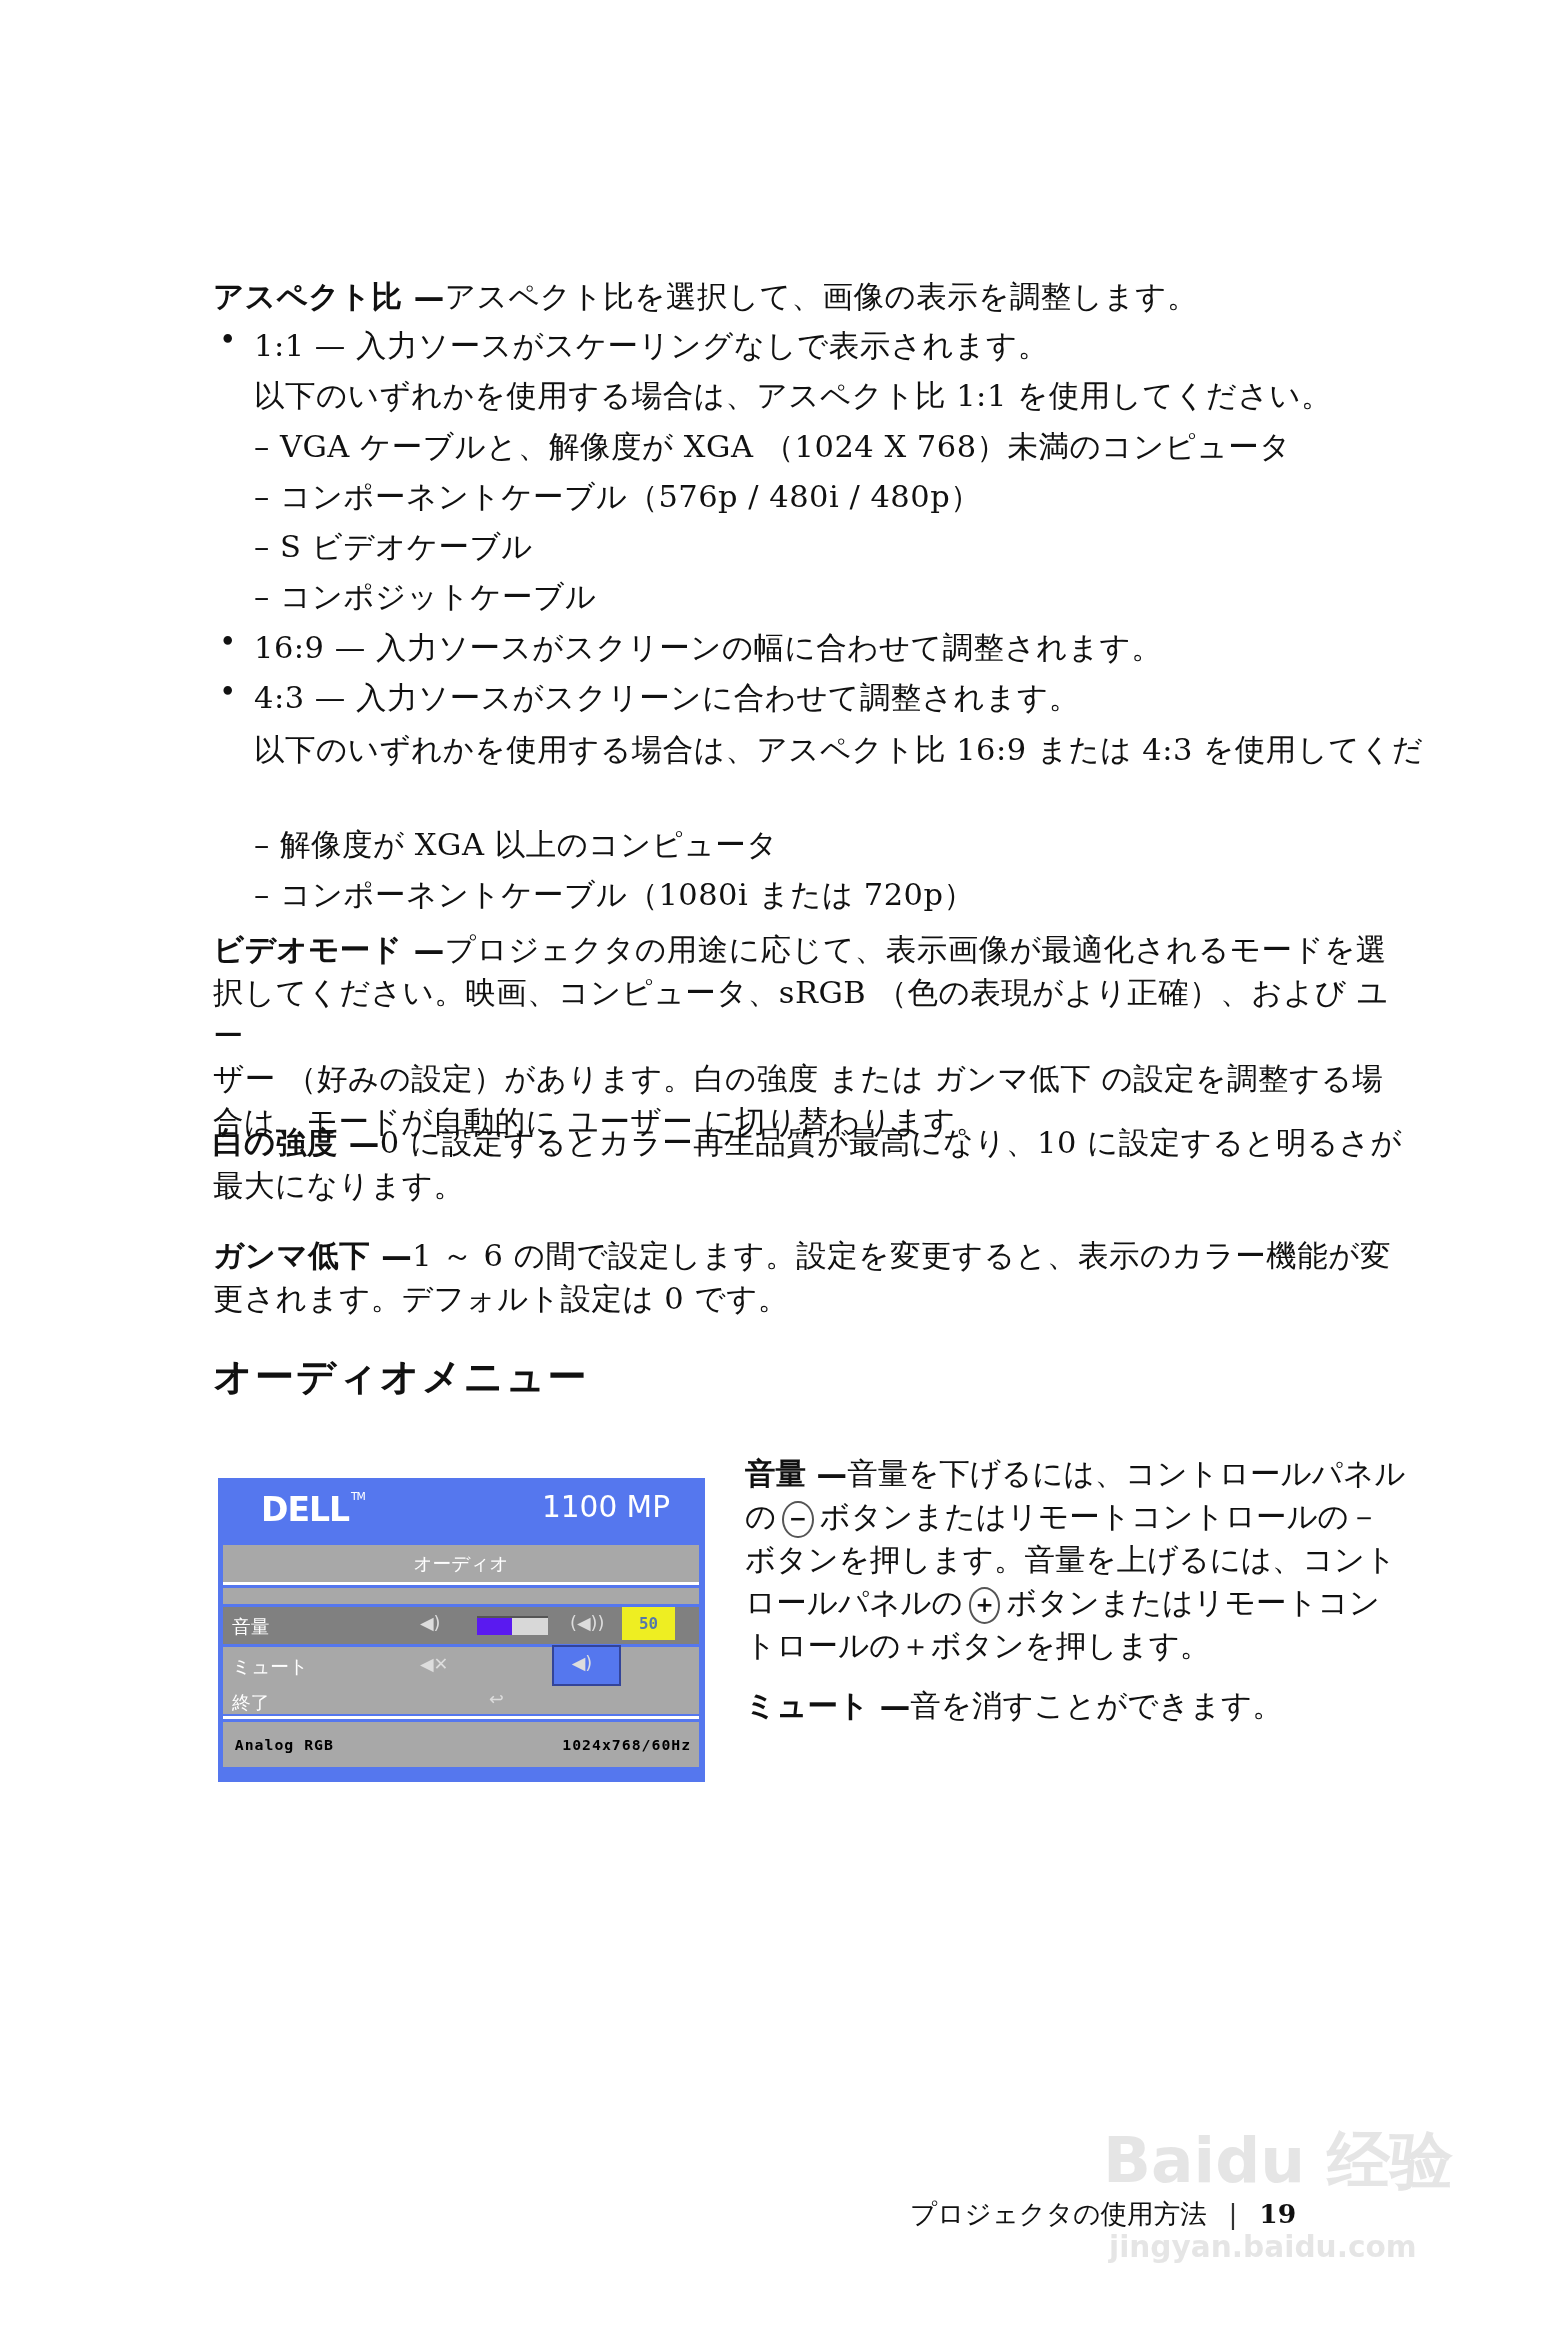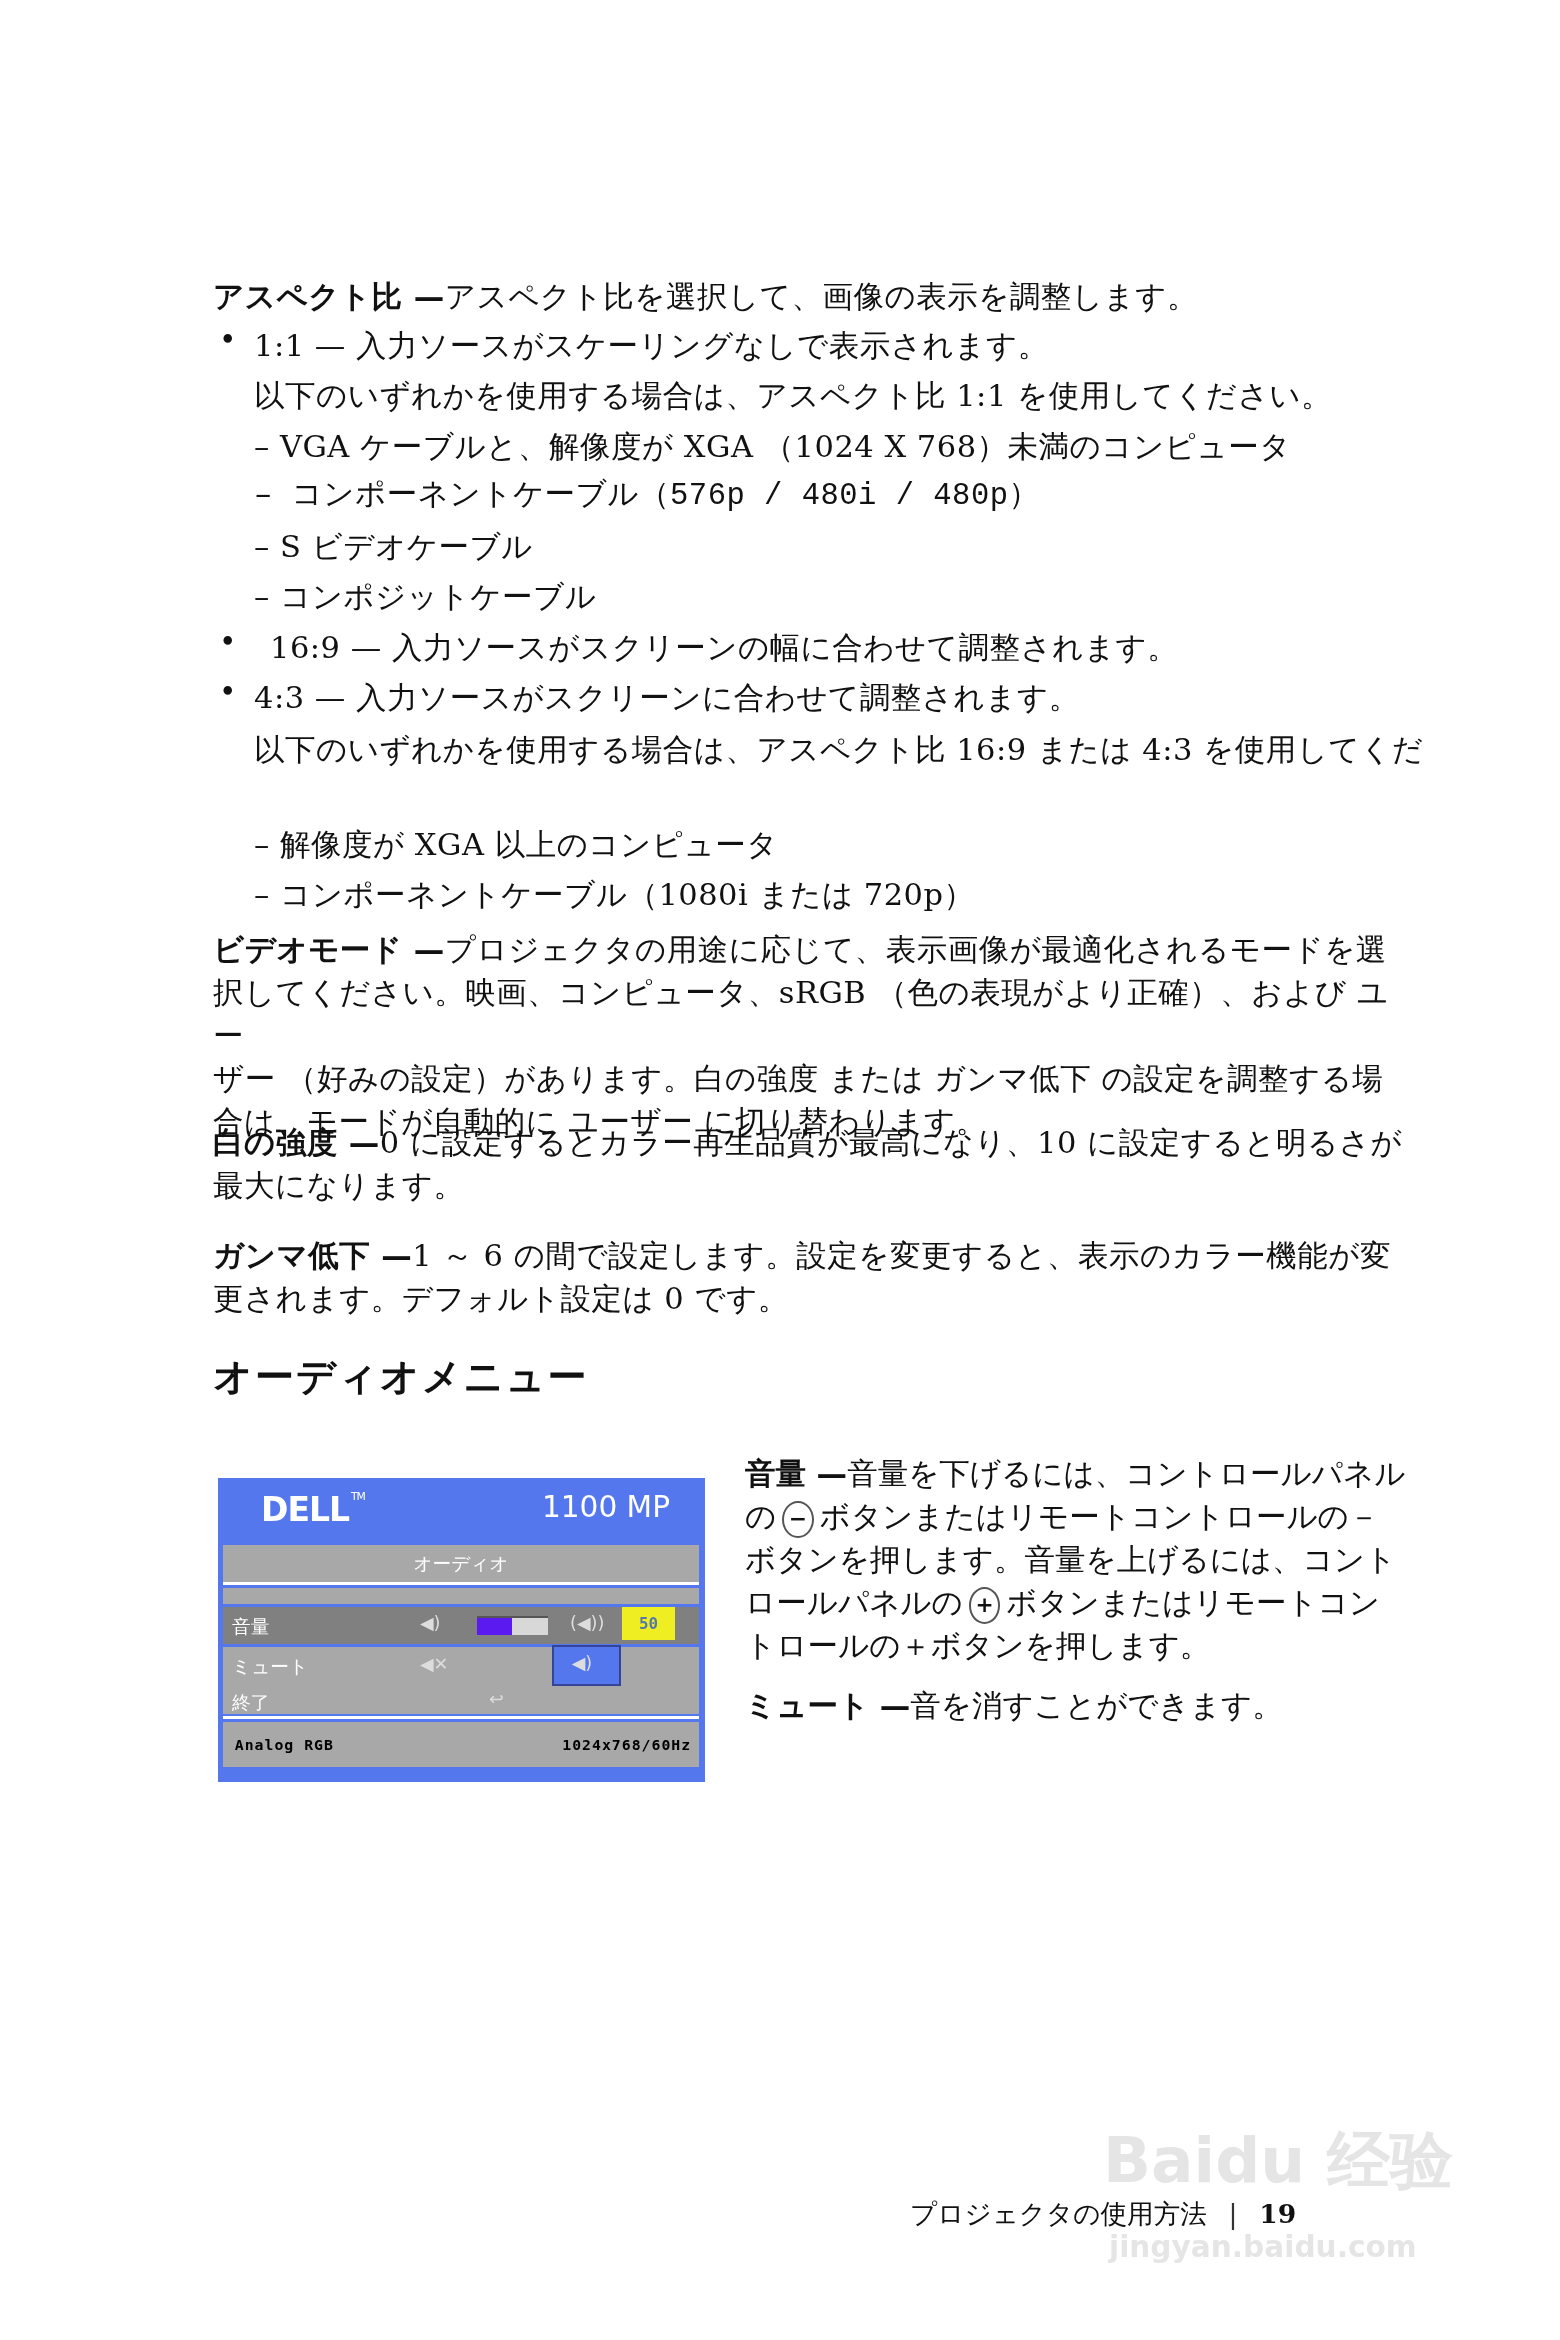--- a/index.html
+++ b/index.html
@@ -54,26 +54,26 @@
 <div class="page">
 
   <div class="txt" style="top:272px;">
     <span class="b">アスペクト比 —</span><span>アスペクト比を選択して、画像の表示を調整します。</span>
   </div>
 
   <span class="bullet" style="top:323px;">•</span>
   <div class="txt indent" style="top:321px;">1:1 — 入力ソースがスケーリングなしで表示されます。</div>
   <div class="txt indent" style="top:371px;">以下のいずれかを使用する場合は、アスペクト比 1:1 を使用してください。</div>
   <div class="txt indent" style="top:422px;">– VGA ケーブルと、解像度が XGA （1024 X 768）未満のコンピュータ</div>
-  <div class="txt indent" style="top:472px;font-family:Liberation Mono, monospace;">– コンポーネントケーブル（576p / 480i / 480p）</div>
+  <div class="txt indent" style="top:472px;">– コンポーネントケーブル（576p / 480i / 480p）</div>
   <div class="txt indent" style="top:522px;">– S ビデオケーブル</div>
   <div class="txt indent" style="top:572px;">– コンポジットケーブル</div>
 
   <span class="bullet" style="top:625px;">•</span>
-  <div class="txt indent" style="top:623px;margin-left:16px;">16:9 — 入力ソースがスクリーンの幅に合わせて調整されます。</div>
+  <div class="txt indent" style="top:623px;">16:9 — 入力ソースがスクリーンの幅に合わせて調整されます。</div>
   <span class="bullet" style="top:675px;">•</span>
   <div class="txt indent" style="top:673px;">4:3 — 入力ソースがスクリーンに合わせて調整されます。</div>
   <div class="txt indent" style="top:725px;">以下のいずれかを使用する場合は、アスペクト比 16:9 または 4:3 を使用してくだ</div>
   <div class="txt indent" style="top:820px;">– 解像度が XGA 以上のコンピュータ</div>
   <div class="txt indent" style="top:870px;">– コンポーネントケーブル（1080i または 720p）</div>
 
   <div class="txt" style="top:928px; line-height:43px;">
     <span class="b">ビデオモード —</span><span>プロジェクタの用途に応じて、表示画像が最適化されるモードを選</span><br>
     <span>択してください。映画、コンピュータ、sRGB （色の表現がより正確）、および ユー</span><br>
     <span>ザー （好みの設定）があります。白の強度 または ガンマ低下 の設定を調整する場</span><br>

